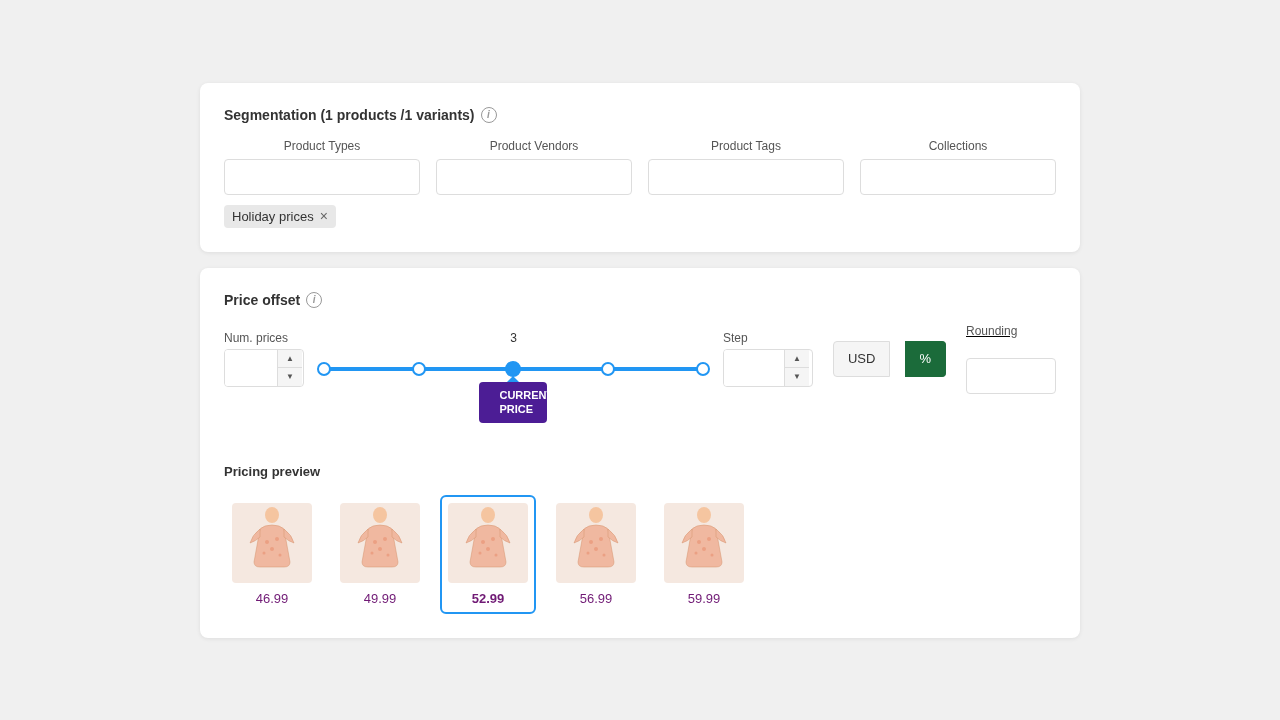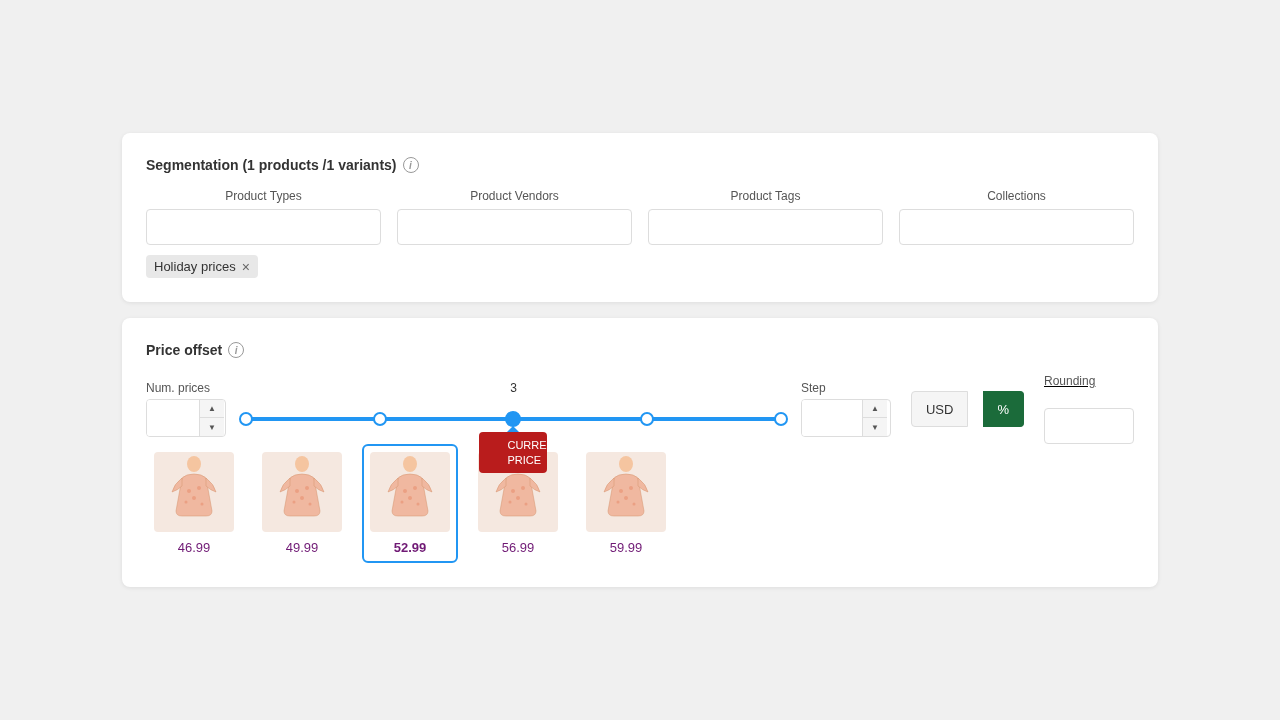--- a/index.html
+++ b/index.html
@@ -6,21 +6,21 @@
     body {
       background: #f0f0f0;
       font-family: -apple-system, BlinkMacSystemFont, 'Segoe UI', sans-serif;
       width: 1280px;
       height: 720px;
       display: flex;
       align-items: center;
       justify-content: center;
     }
     .main-container {
-      width: 1036px;
+      width: 880px;
       display: flex;
       flex-direction: column;
       gap: 16px;
       border-radius: 21px;
     }
     .card {
       background: #fff;
       border-radius: 8px;
       padding: 24px;
       box-shadow: 0 1px 4px rgba(0,0,0,0.08);
@@ -194,27 +194,27 @@
     .dot-25 { left: 25%; }
     .dot-50 { left: 50%; }
     .dot-75 { left: 75%; }
     .dot-100 { left: 100%; }
 
     .current-price-btn {
       position: absolute;
       bottom: -52px;
       left: 50%;
       transform: translateX(-50%);
-      background: #b91c1c;
+      background: #4c1d95;
       color: white;
       border: none;
       border-radius: 4px;
-      padding: 6px 28px;
+      padding: 6px 20px;
       font-size: 11px;
-      font-weight: 400;
+      font-weight: 700;
       text-align: center;
       line-height: 1.3;
       cursor: pointer;
       white-space: nowrap;
       width: 68px;
     }
     .current-price-btn::before {
       content: '';
       position: absolute;
       top: -6px;
@@ -418,20 +418,21 @@
         <button class="currency-btn">USD</button>
         <button class="currency-btn active">%</button>
       </div>
 
       <div class="rounding-group">
         <label class="field-label">Rounding</label>
         <input class="rounding-input" type="text" style="">
       </div>
     </div>
 
+    <div class="pricing-preview-title">Pricing preview</div>
     <div class="preview-items" id="preview-items-container">
     <div class="preview-item">
           <div class="preview-img">
     <svg width="60" height="72" viewBox="0 0 60 72" fill="none" xmlns="http://www.w3.org/2000/svg">
 
       <ellipse cx="30" cy="8" rx="7" ry="8" fill="#f5c5a0"></ellipse>
 
       <path d="M18 22 Q22 18 30 18 Q38 18 42 22 L48 55 Q48 60 42 60 L18 60 Q12 60 12 55 Z" fill="#f0b8a0" stroke="#d4956e" stroke-width="0.5"></path>
 
       <path d="M18 22 Q10 28 8 36 Q14 34 18 30 Z" fill="#f0b8a0" stroke="#d4956e" stroke-width="0.5"></path>

